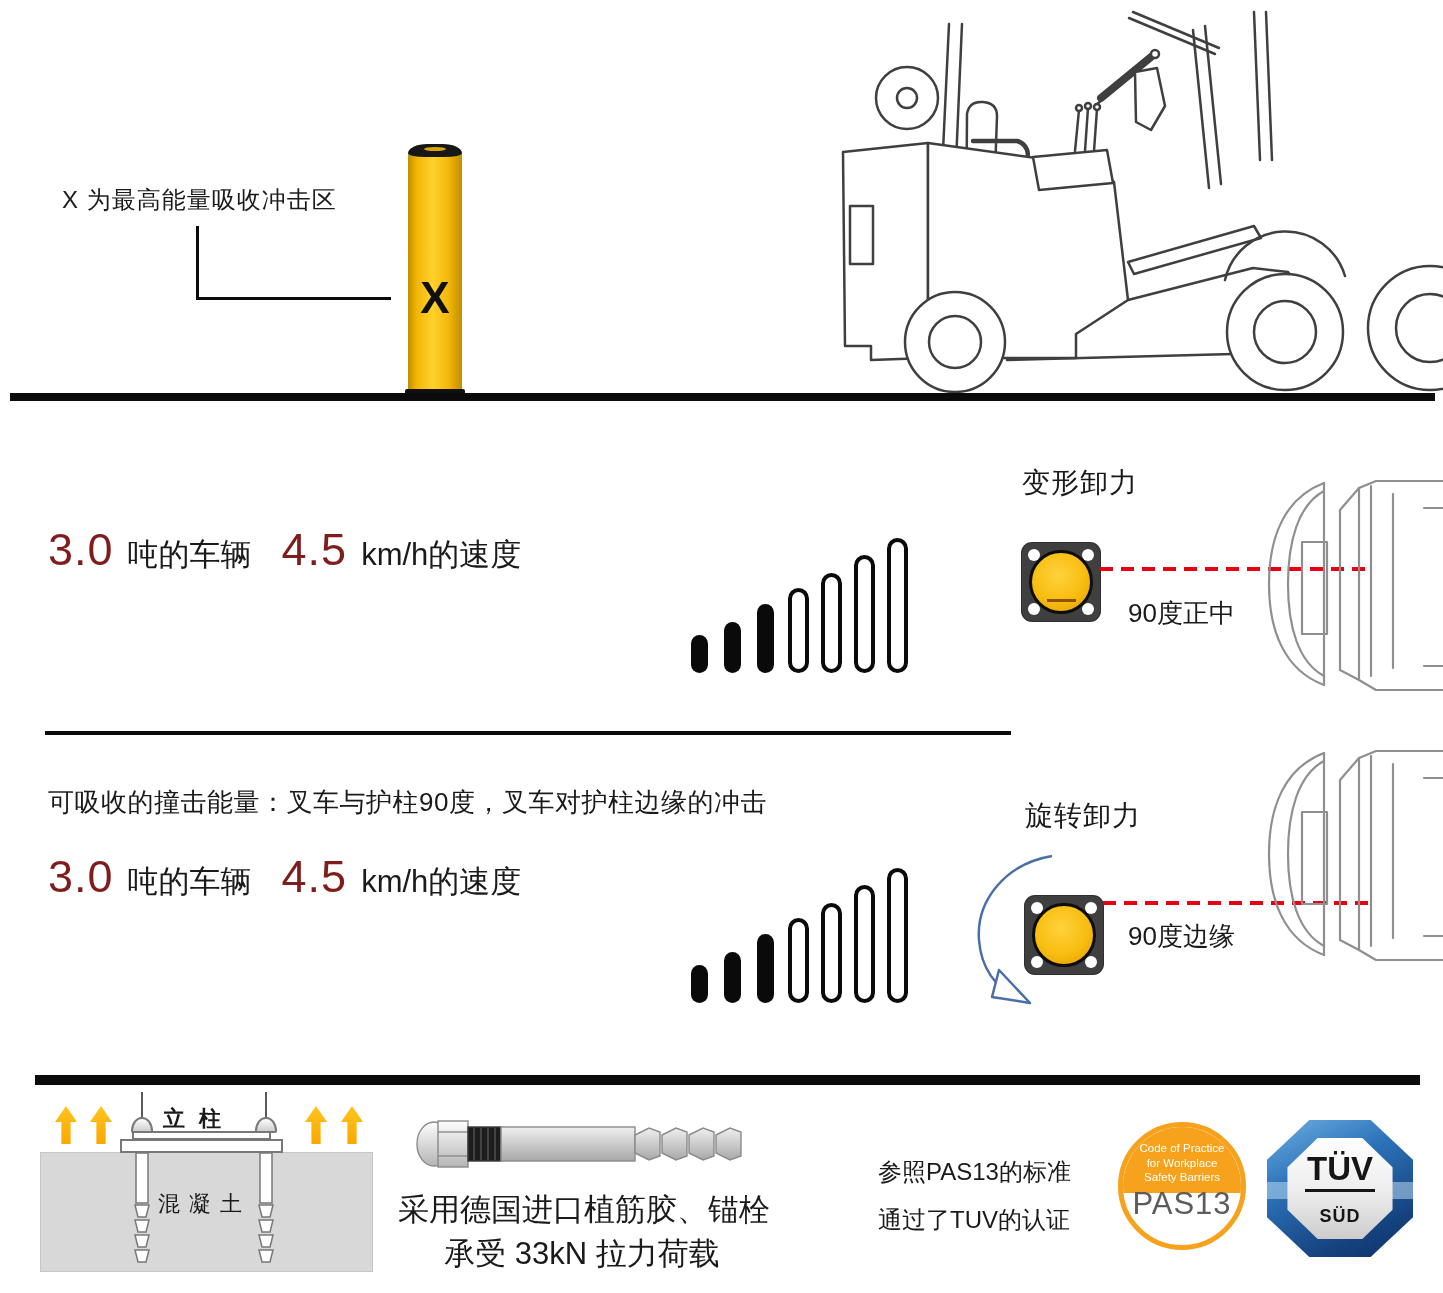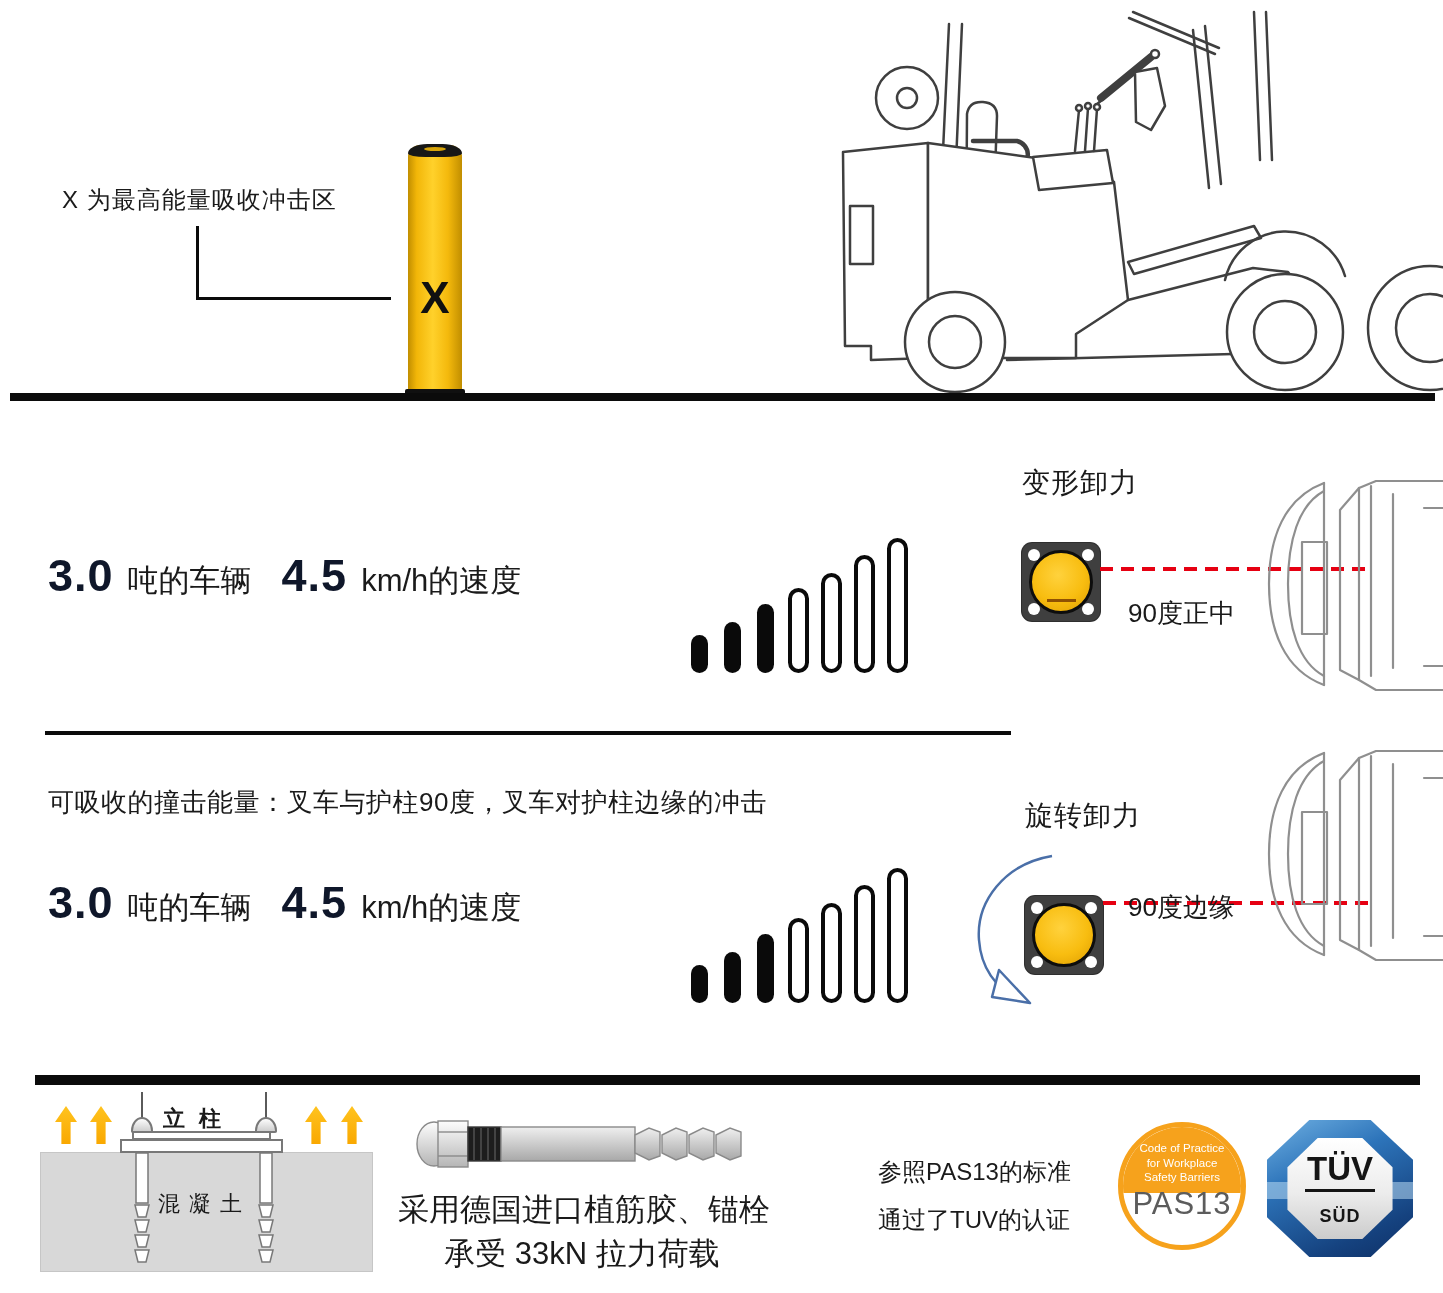--- a/index.html
+++ b/index.html
@@ -23,21 +23,21 @@
   #bollard .base{position:absolute;bottom:-2px;left:-3px;width:60px;height:7px;background:#101010;border-radius:2px;}
   #bollard .xmark{position:absolute;top:128px;left:0;width:100%;text-align:center;
     font-size:44px;font-weight:900;color:#101010;font-family:"Liberation Sans",sans-serif;}
 
   #ground{left:10px;top:393px;width:1425px;height:8px;}
   #divider{left:45px;top:731px;width:966px;height:4px;}
   #footbar{left:35px;top:1075px;width:1385px;height:10px;}
 
   .row-header{font-size:26px;letter-spacing:.5px;white-space:nowrap;}
   .valueline{display:flex;align-items:baseline;white-space:nowrap;}
-  .valueline .num{font-size:45px;font-weight:700;color:#0f172a;letter-spacing:1px;margin-top:26px;}
+  .valueline .num{font-size:45px;font-weight:400;color:#7f1d1d;letter-spacing:1px;}
   .valueline .unit{font-size:31px;color:#1a1a1a;margin-left:14px;}
   .valueline .unit.first{margin-right:30px;}
 
   .bars{width:224px;height:137px;}
   .bar{position:absolute;bottom:0;}
   .bar.filled{width:17px;background:#0a0a0a;border-radius:9px;}
   .bar.open{width:21px;border:4.5px solid #0a0a0a;background:#fff;border-radius:11px;box-sizing:border-box;}
 
   .mode-title{font-size:28px;letter-spacing:1px;}
   .impact-label{font-size:26px;}
@@ -225,21 +225,21 @@
   </svg>
 
   <div class="plate" style="left:1025px;top:896px">
     <span class="hole h-tl"></span>
     <span class="hole h-tr"></span>
     <span class="hole h-bl"></span>
     <span class="hole h-br"></span>
     <div class="disc"></div>
   </div>
   <div class="dash-red" style="left:1103px;top:901px;width:272px"></div>
-  <div class="abs impact-label" style="left:1128px;top:890px">90度边缘</div>
+  <div class="abs impact-label" style="left:1128px;top:919px">90度边缘</div>
 
   <svg style="left:1262px;top:748px" width="181" height="222" viewBox="0 0 181 222">
     <g class="front">
       <path d="M62,5 C22,20 7,60 7,106 C7,152 22,192 62,207"></path>
       <line x1="62" y1="5" x2="62" y2="207"></line>
       <path d="M62,13 C36,27 26,64 26,106 C26,148 36,184 62,198"></path>
       <rect x="40" y="64" width="25" height="92"></rect>
       <path d="M78,32 L97,10 L97,202 L78,192 Z"></path>
       <line x1="109" y1="8" x2="109" y2="198"></line>
       <path d="M97,10 L114,3 L181,3"></path>

